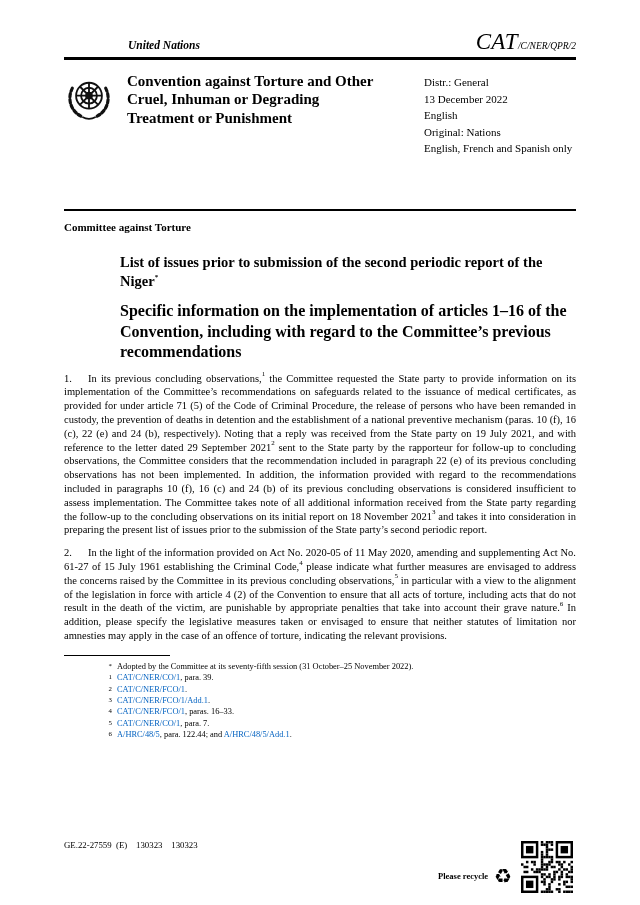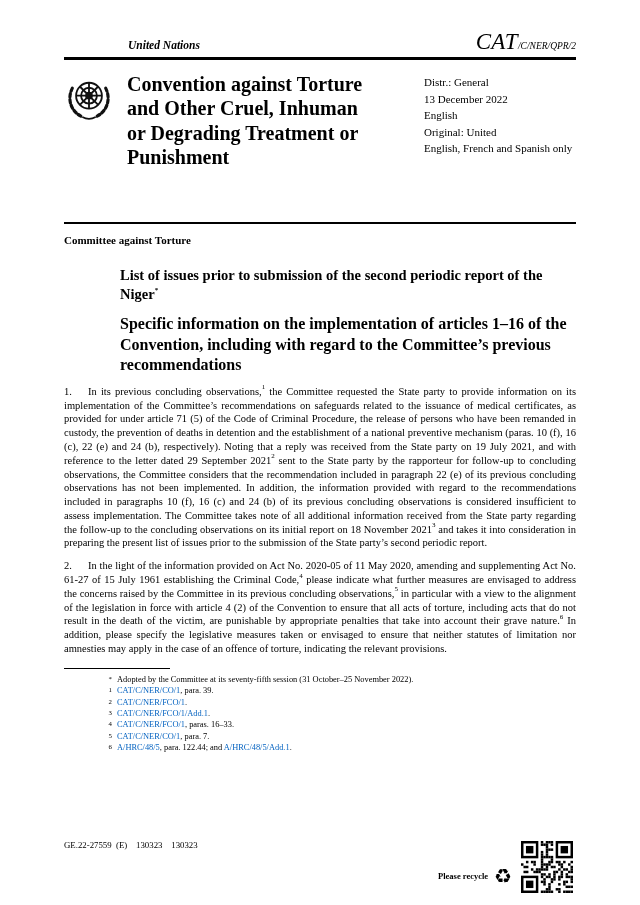--- a/index.html
+++ b/index.html
@@ -11,21 +11,21 @@
   .hdr{display:flex;justify-content:space-between;align-items:baseline;margin:30px 64px 4px 64px;font-style:italic;}
   .hdr .org{font-weight:bold;font-size:11.5px;margin-left:64px;}
   .hdr .sym{font-size:9.5px;line-height:1;}
   .hdr .sym .big{font-size:23px;line-height:1;letter-spacing:.3px;}
   .rule{background:#000;margin:0 64px;}
   .rule1{height:3px;}
   .rule2{height:2.5px;margin-top:52px;}
   
   .masthead{display:flex;margin:12px 64px 0 64px;}
   .emblem{width:50px;flex:0 0 50px;margin-top:2px;}
-  .treaty{width:254px;margin-left:13px;font-weight:bold;font-size:20px;line-height:1.22;}
+  .treaty{width:254px;margin-left:13px;font-weight:bold;font-size:15px;line-height:1.22;}
   .distr{margin-left:auto;width:152px;font-size:11px;line-height:1.5;padding-top:2px;}
   
   .committee{margin:10px 64px 0 64px;font-weight:bold;font-size:11px;}
   .indent{margin:0 64px 0 120px;}
   h1.doc-title{margin:20px 0 0 0;font-size:14.5px;font-weight:bold;line-height:1.32;}
   h2.doc-subtitle{margin:10px 0 0 0;font-size:16px;font-weight:bold;line-height:1.28;}
   h3.section-head{margin:16px 0 0 0;font-size:10.5px;font-weight:bold;line-height:1.25;}
   .para{margin:9px 64px 0 64px;font-size:10.5px;line-height:13.8px;text-align:justify;}
   .pnum{display:inline-block;width:24px;}
   sup.ref{font-size:7px;line-height:0;position:relative;top:-1px;color:#000;}
@@ -68,21 +68,21 @@
           <path d="M50 17 C56.5 30 52 45 38 51.5"></path>
         </g>
         <path d="M22 51.5 Q30 56 38 51.5" stroke="#111" stroke-width="2" fill="none"></path>
       </svg>
     </div>
     <div class="treaty">Convention against Torture and Other Cruel, Inhuman or Degrading Treatment or Punishment</div>
     <div class="distr">
       <div>Distr.: General</div>
       <div>13 December 2022</div>
       <div>English</div>
-      <div>Original: United</div>
+      <div>Original: Nations</div>
       <div>English, French and Spanish only</div>
     </div>
   </div>
   <div class="rule rule2"></div>
 
   <div class="committee">Committee against Torture</div>
 
   <div class="indent">
     <h1 class="doc-title"><span>List of issues prior to submission of the second periodic report of the Niger</span><sup class="ref">*</sup></h1>
     <h2 class="doc-subtitle">Specific information on the implementation of articles 1–16 of the Convention, including with regard to the Committee’s previous recommendations</h2>

